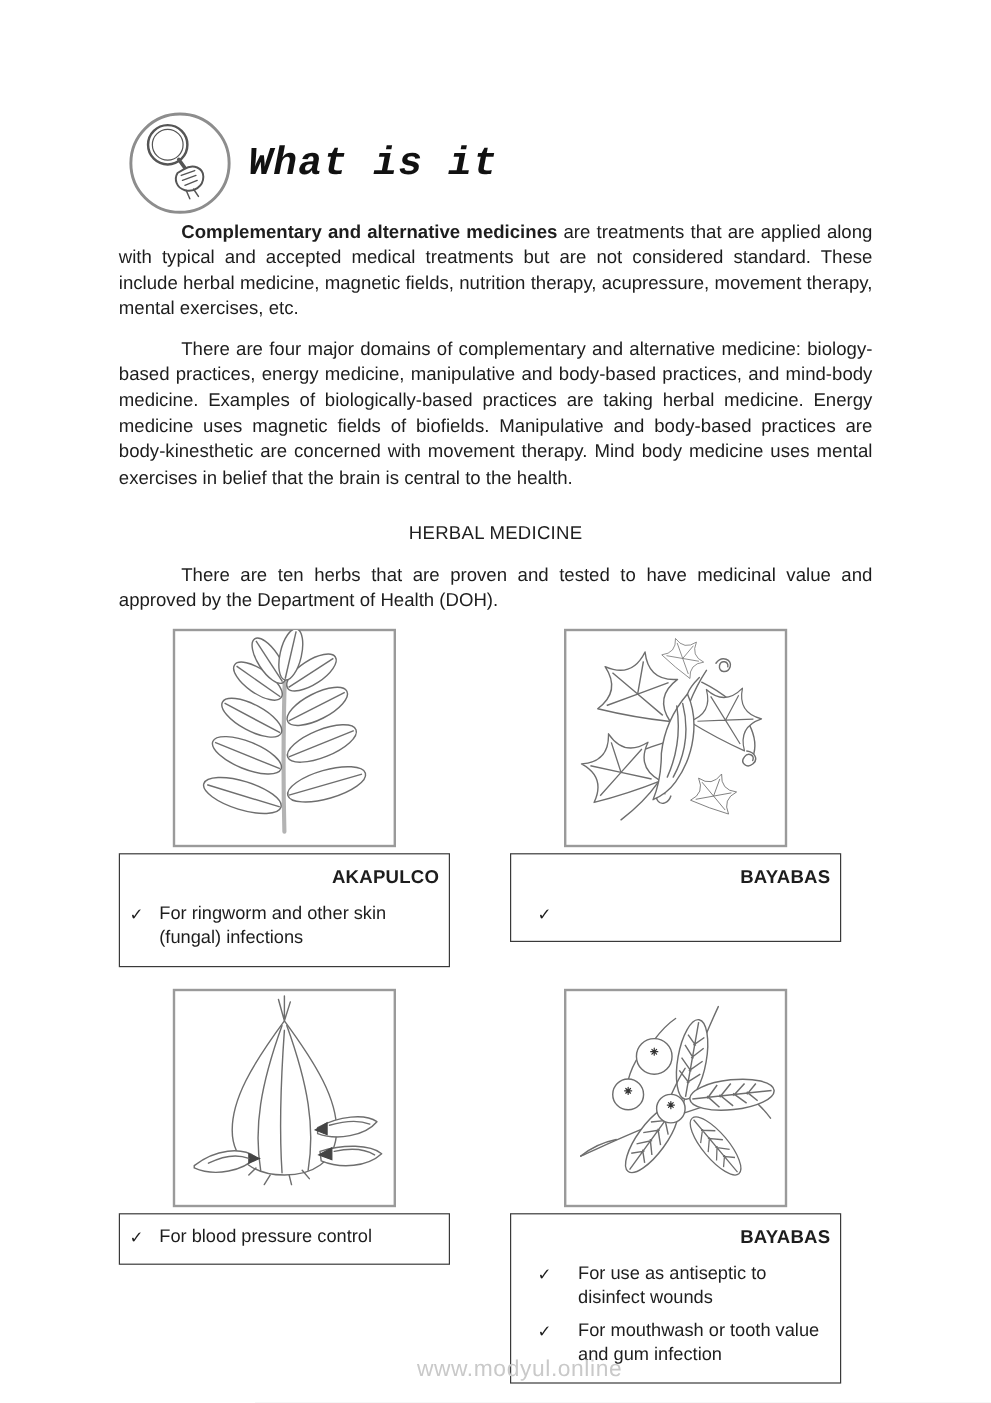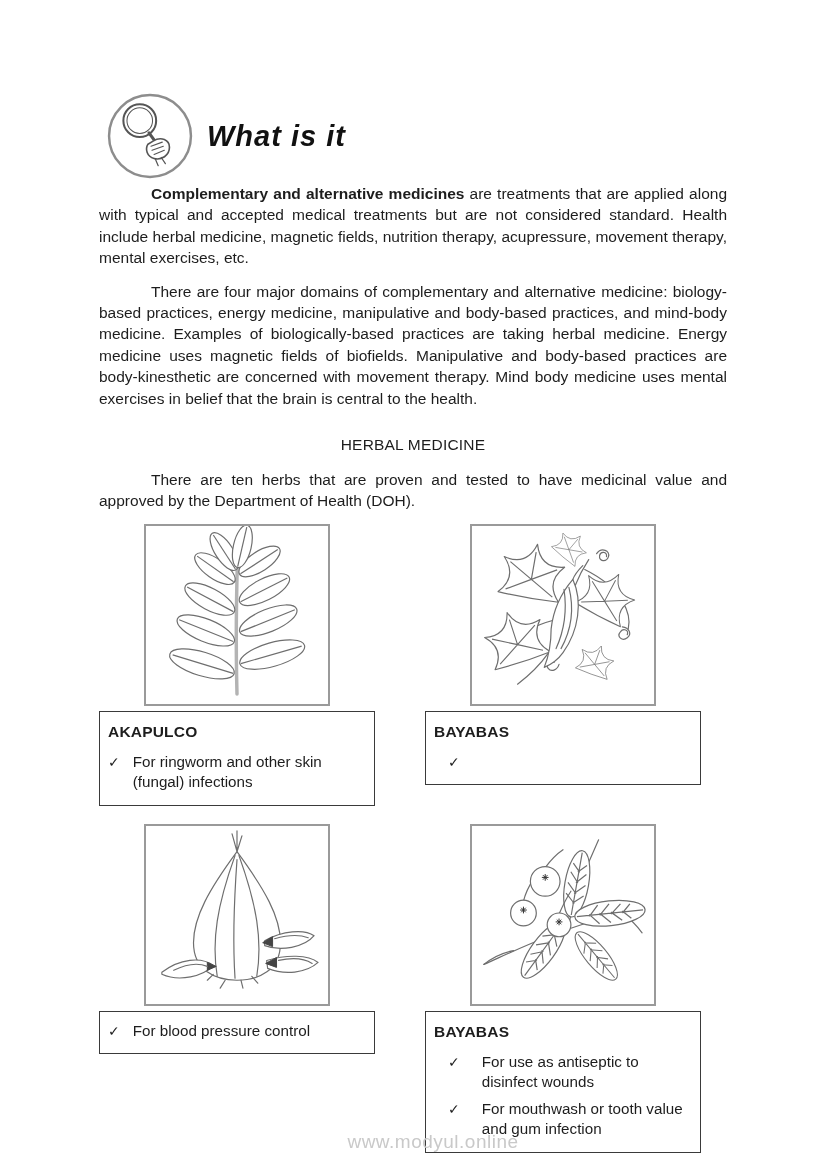--- a/index.html
+++ b/index.html
@@ -11,23 +11,23 @@
     font-family:"Liberation Sans", sans-serif;
     color:#1d1d1d;
     overflow:hidden;
   }
   .content{position:absolute;left:99px;top:93px;width:628px;}
 
   
   .hdr{display:flex;align-items:center;gap:14px;margin-bottom:4px;}
   .hdr .icon-wrap{width:86px;height:86px;flex:0 0 auto;margin-left:8px;}
   .hdr h1{
-    font-family:Liberation Sans, sans-serif;
+    font-family:Liberation Mono, monospace;
     font-style:italic;font-weight:700;
-    font-size:29px;margin:0;letter-spacing:1px;color:#111;
+    font-size:33px;margin:0;letter-spacing:1px;color:#111;
   }
 
   
   p.body{
     margin:0 0 12px;
     font-size:15.5px;line-height:21.4px;
     text-align:justify;text-indent:52px;
   }
   p.body .lead{font-weight:bold;}
 
@@ -51,21 +51,21 @@
     margin:0 auto 5px auto;
     display:flex;align-items:center;justify-content:center;
     background:#fff;
   }
   .label-box{
     border:1.5px solid #3a3a3a;
     padding:9px 8px 12px 8px;
     background:#fff;
   }
   .label-box h3{
-    margin:2px 0 11px;text-align:left;
+    margin:2px 0 11px;text-align:right;
     font-size:15.5px;letter-spacing:.2px;
   }
   ul.uses{list-style:none;margin:0;padding:0;font-size:15.2px;}
   ul.uses li{display:flex;gap:13px;line-height:20.5px;margin-bottom:6px;}
   ul.uses li:last-child{margin-bottom:0;}
   ul.uses .check{flex:0 0 auto;font-size:14px;}
   .herb-card.right ul.uses li{padding-left:14px;gap:22px;}
 
   .page-number{text-align:center;font-size:14.5px;margin-top:14px;}
 
@@ -94,21 +94,21 @@
           <circle cx="32" cy="27" r="12.5" fill="none" stroke="#555" stroke-width="1"></circle>
           <path d="M41 39 L49 50" fill="none" stroke="#555" stroke-width="3" stroke-linecap="round"></path>
           <path d="M45 47 C53 42 61 46 61 53 C61 61 53 66 46 64 C39 62 37 55 40 50 Z" fill="#fff" stroke="#555" stroke-width="1.6" stroke-linejoin="round"></path>
           <path d="M43 52 L54 48 M44 56 L55 52 M46 60 L56 56" fill="none" stroke="#555" stroke-width="1.1" stroke-linecap="round"></path>
           <path d="M47 64 L50 71 M53 63 L57 69" fill="none" stroke="#555" stroke-width="1.2" stroke-linecap="round"></path>
         </svg>
       </span>
       <h1>What is it</h1>
     </div>
 
-    <p class="body"><span class="lead">Complementary and alternative medicines</span><span> are treatments that are applied along with typical and accepted medical treatments but are not considered standard. Health include herbal medicine, magnetic fields, nutrition therapy, acupressure, movement therapy, mental exercises, etc.</span></p>
+    <p class="body"><span class="lead">Complementary and alternative medicines</span><span> are treatments that are applied along with typical and accepted medical treatments but are not considered standard. These include herbal medicine, magnetic fields, nutrition therapy, acupressure, movement therapy, mental exercises, etc.</span></p>
 
     <p class="body">There are four major domains of complementary and alternative medicine: biology-based practices, energy medicine, manipulative and body-based practices, and mind-body medicine. Examples of biologically-based practices are taking herbal medicine. Energy medicine uses magnetic fields of biofields. Manipulative and body-based practices are body-kinesthetic are concerned with movement therapy. Mind body medicine uses mental exercises in belief that the brain is central to the health.</p>
 
     <div class="section-heading">HERBAL MEDICINE</div>
 
     <p class="body">There are ten herbs that are proven and tested to have medicinal value and approved by the Department of Health (DOH).</p>
 
     <div class="herb-grid">
 
       <div class="herb-card left">

